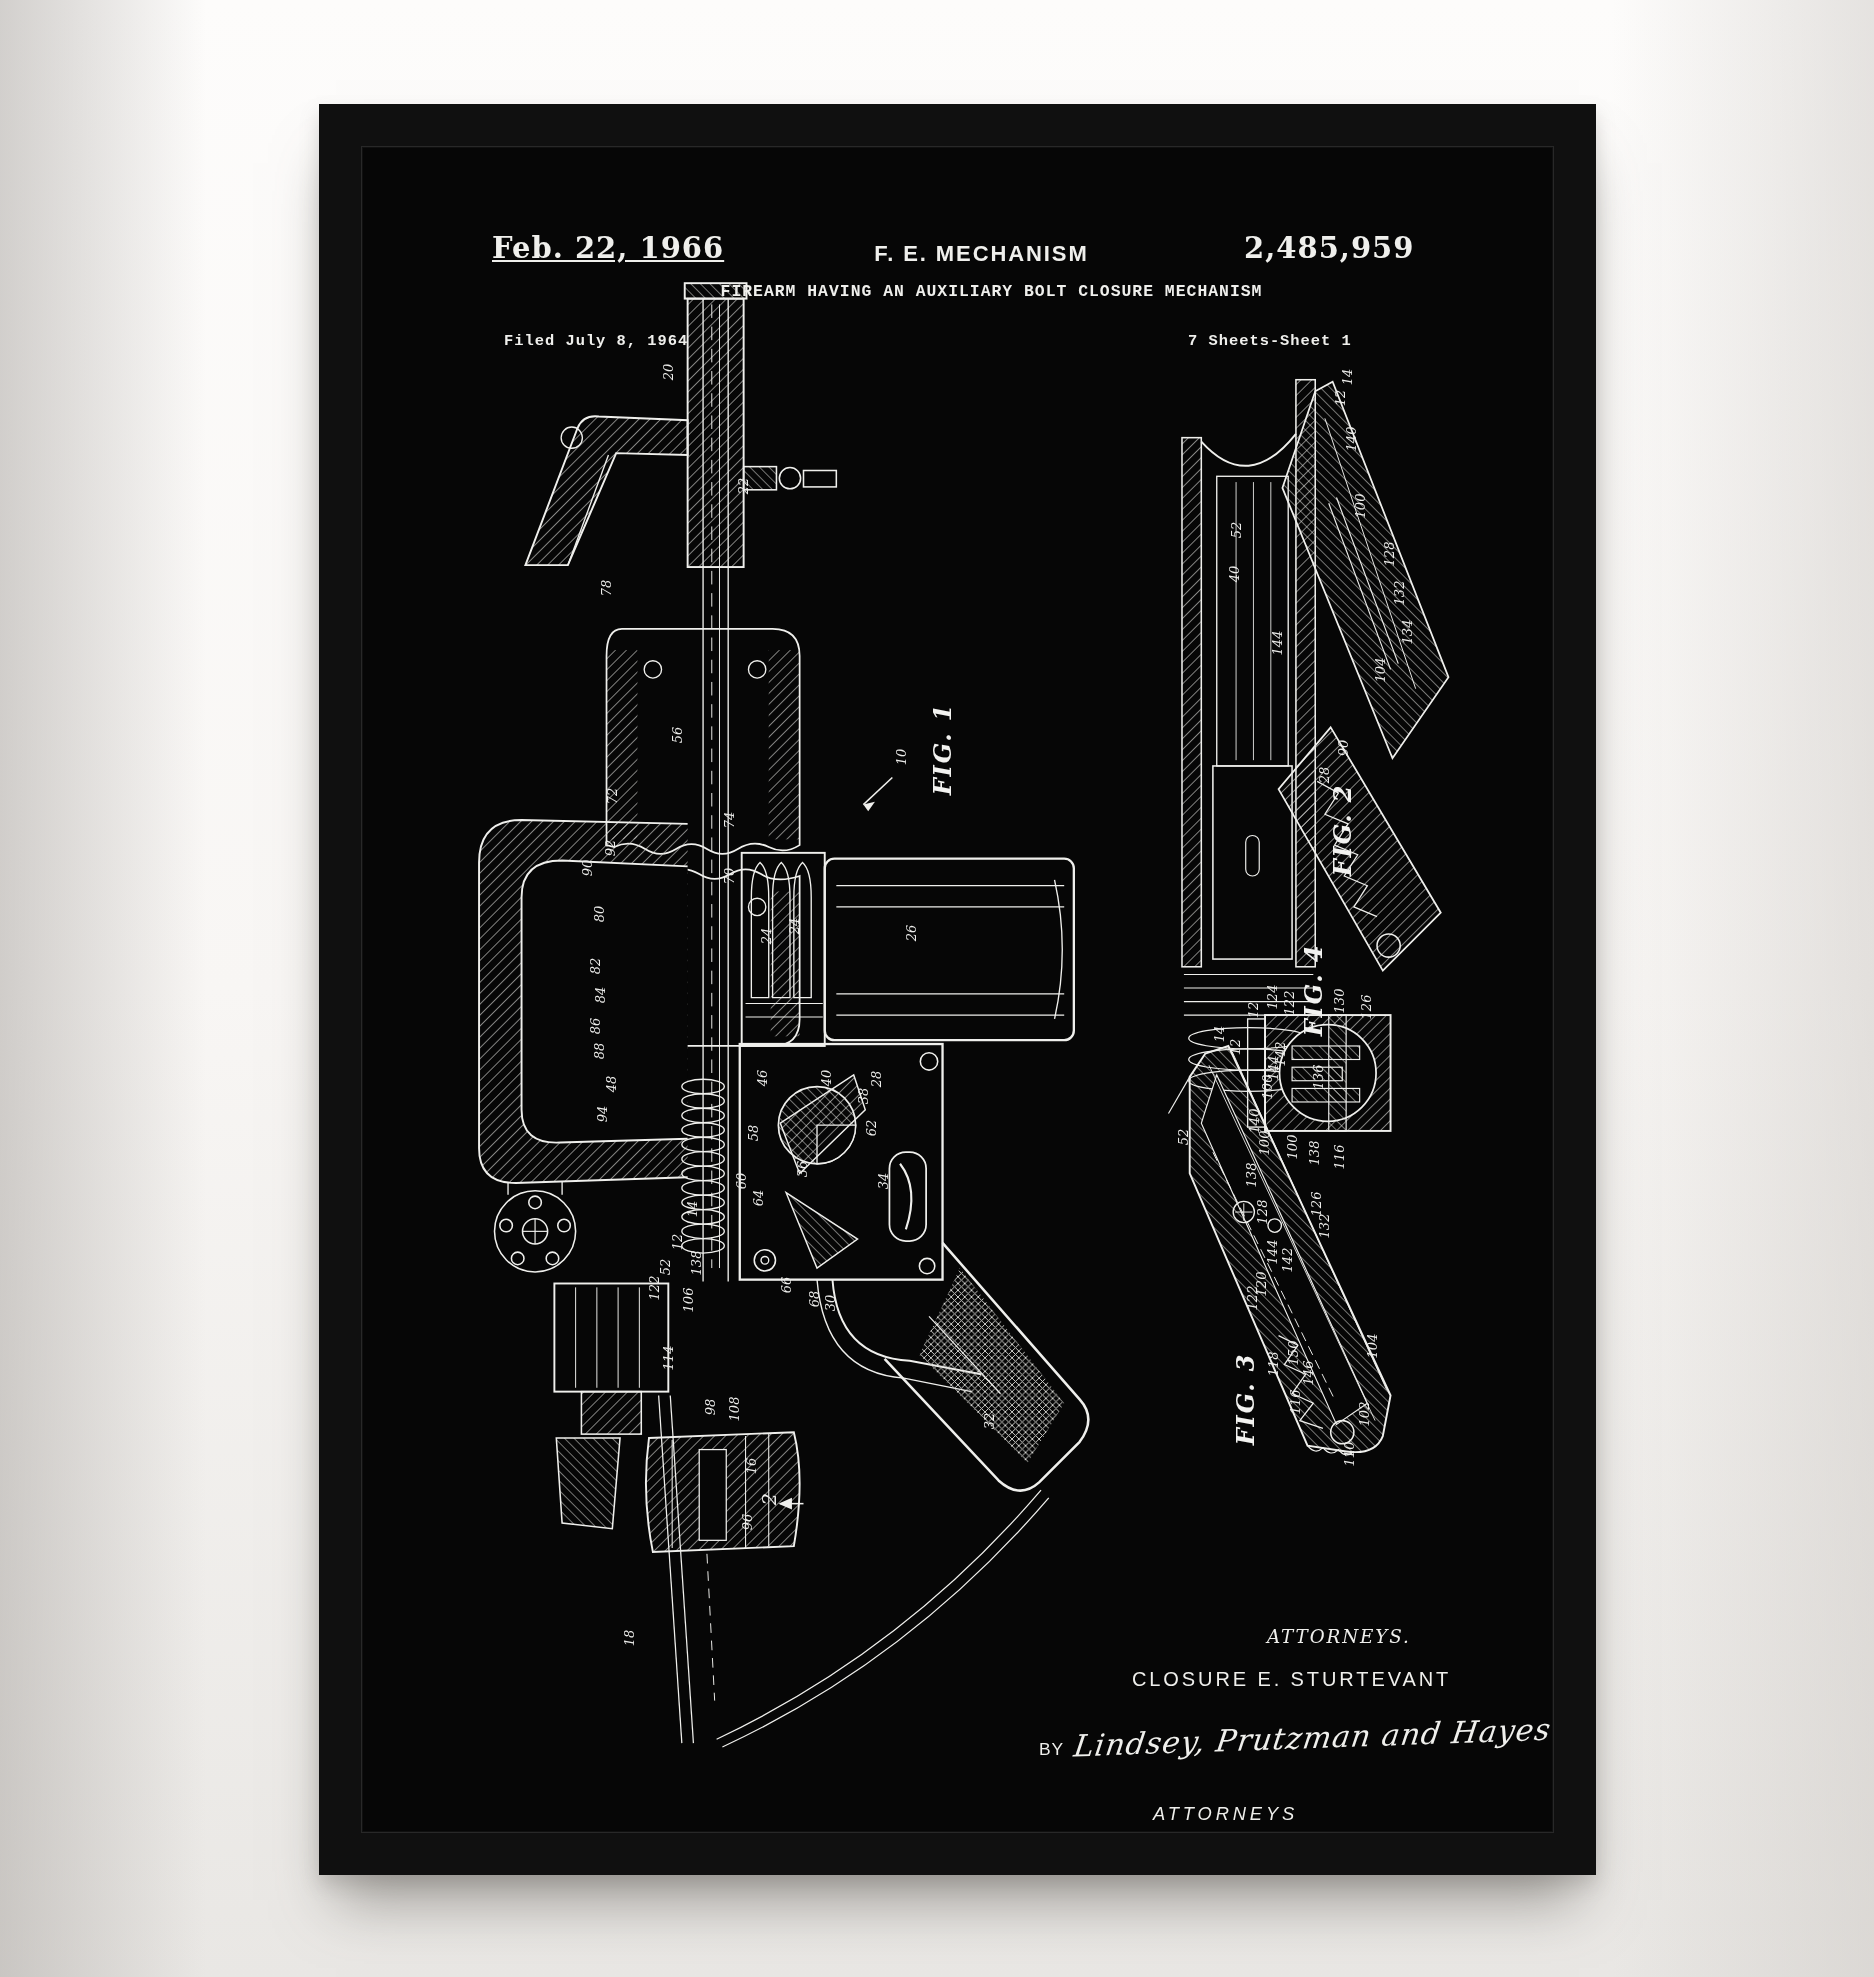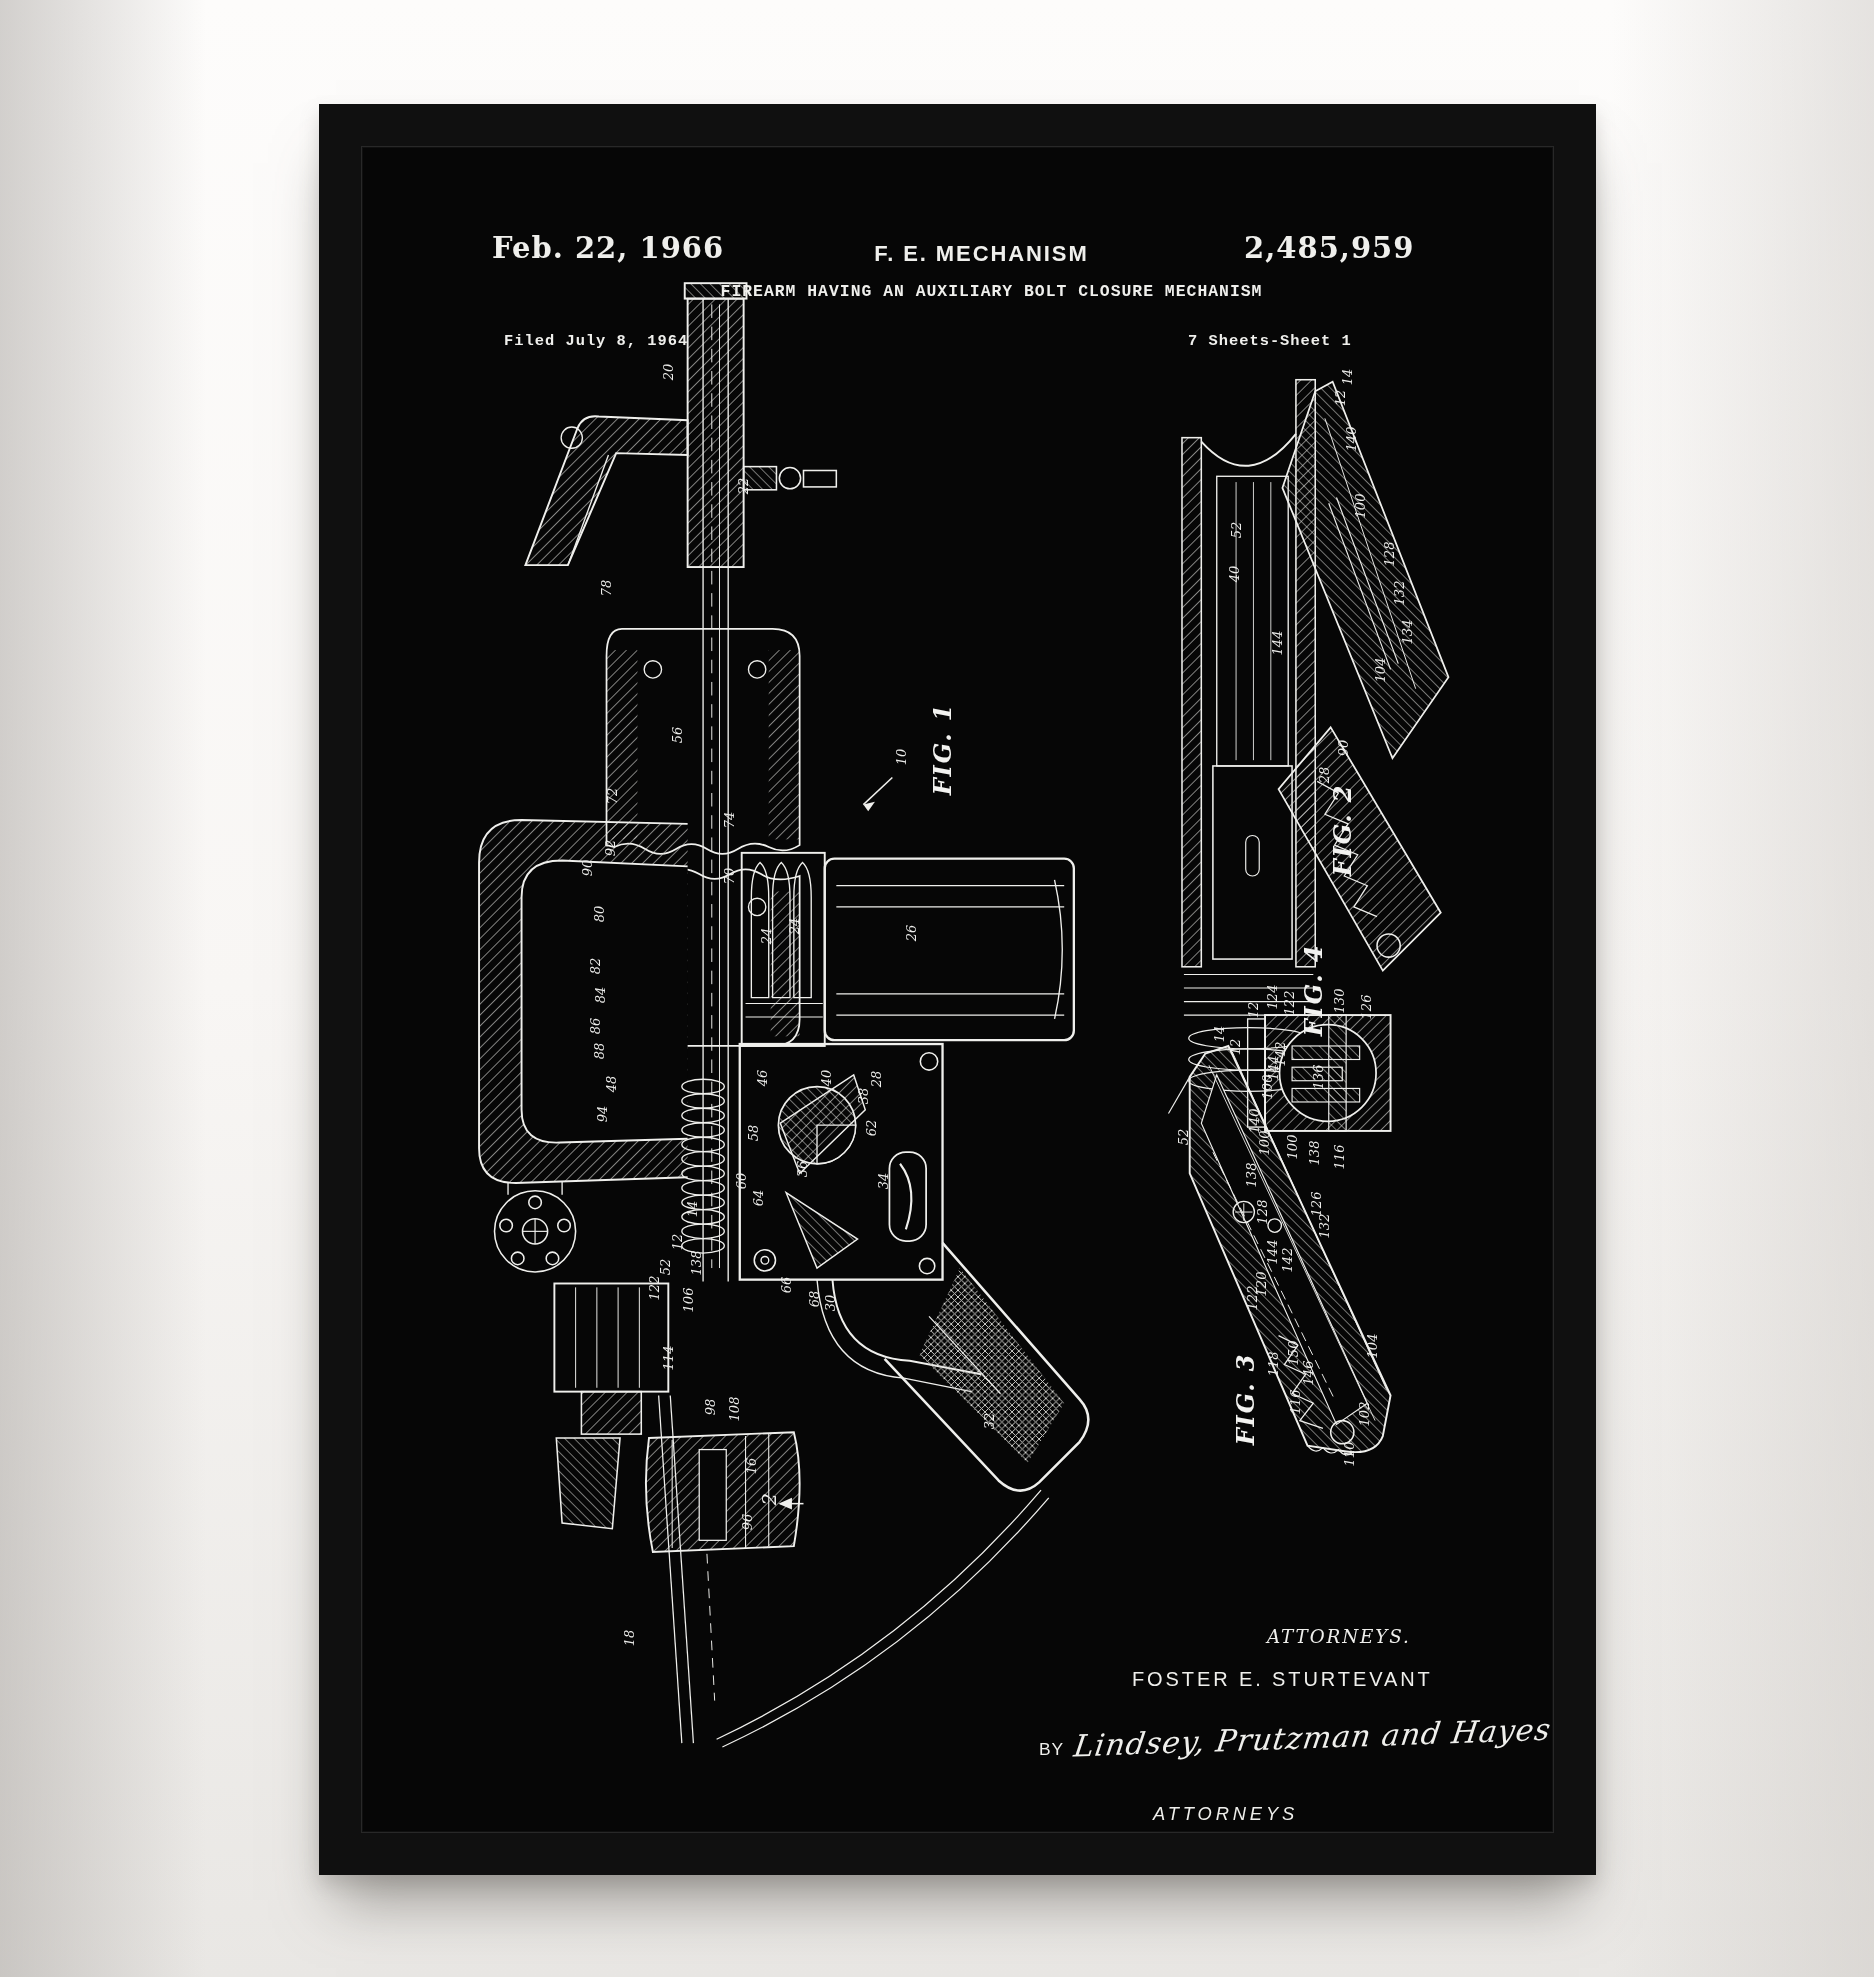--- a/index.html
+++ b/index.html
@@ -9,21 +9,21 @@
   .wall-vignette{position:absolute;inset:0;pointer-events:none;
        background:linear-gradient(90deg,rgba(175,171,167,.55) 0%,rgba(255,255,255,0) 11%,rgba(255,255,255,0) 86%,rgba(205,201,197,.5) 100%);}
   .frame{position:absolute;left:319px;top:104px;width:1277px;height:1771px;
        box-sizing:border-box;border:44px solid #101010;background:#060606;
        box-shadow:0 42px 56px -17.4px rgba(95,91,86,.55), 0 9.7px 17.4px rgba(120,116,110,.25);}
   .frame::after{content:"";position:absolute;inset:-1.9px;border:1.9px solid rgba(60,60,60,.55);pointer-events:none;}
   .poster{position:absolute;inset:0;background:#060606;color:#efefec;overflow:hidden;}
   .poster .abs{position:absolute;}
   .serif-b{font-family:"DejaVu Serif","Liberation Serif",serif;font-weight:bold;}
   .mono-b{font-family:"Liberation Mono","DejaVu Sans Mono",monospace;font-weight:bold;}
-  .hdr-date{left:129px;top:83px;font-size:29px;letter-spacing:1px;}
+  .hdr-date{left:129px;top:83px;font-size:29px;letter-spacing:1px;text-decoration:underline;}
   .hdr-name{left:495px;top:93px;width:247px;text-align:center;font-size:22px;font-weight:bold;letter-spacing:1.9px;}
   .hdr-num{left:881px;top:83px;font-size:29px;letter-spacing:1px;}
   .hdr-title{left:223px;top:134px;width:811px;text-align:center;font-size:16.4px;letter-spacing:1px;}
   .hdr-filed{left:141px;top:184px;font-size:15.4px;letter-spacing:1px;}
   .hdr-sheets{left:825px;top:184px;font-size:15.4px;letter-spacing:1px;}
   .ftr-inv{left:904px;top:1478px;font-family:"DejaVu Serif",serif;font-style:italic;font-size:18.3px;letter-spacing:1.9px;}
   .ftr-name{left:769px;top:1520px;font-size:20px;letter-spacing:2.9px;}
   .ftr-by{left:676px;top:1591px;font-size:17.4px;letter-spacing:1px;}
   .ftr-sig{left:711px;top:1572px;font-family:"DejaVu Serif",serif;font-style:italic;font-size:30px;
            transform:rotate(-2deg) skewX(-10deg);letter-spacing:1px;}
@@ -347,20 +347,20 @@
         <span class="co" style="left: 1009px; top: 1198px;">104</span>
         <span class="co" style="left: 1001px; top: 1266px;">102</span>
         <span class="co" style="left: 986px; top: 1306px;">110</span>
         <span class="figlab" style="left: 579px; top: 601px;">FIG. 1</span>
         <span class="figlab" style="left: 979px; top: 682px;">FIG. 2</span>
         <span class="figlab" style="left: 950px; top: 842px;">FIG. 4</span>
         <span class="figlab" style="left: 882px; top: 1251px;">FIG. 3</span>
       </div>
 
     <div class="abs ftr-inv">ATTORNEYS.</div>
-    <div class="abs ftr-name">FOSTER  E. STURTEVANT</div>
+    <div class="abs ftr-name">CLOSURE  E. STURTEVANT</div>
     <div class="abs ftr-by">BY</div>
     <div class="abs ftr-sig">Lindsey, Prutzman and Hayes</div>
     <div class="abs ftr-att">ATTORNEYS</div>
 
   </div>
 </div>
 
 
 </body></html>

